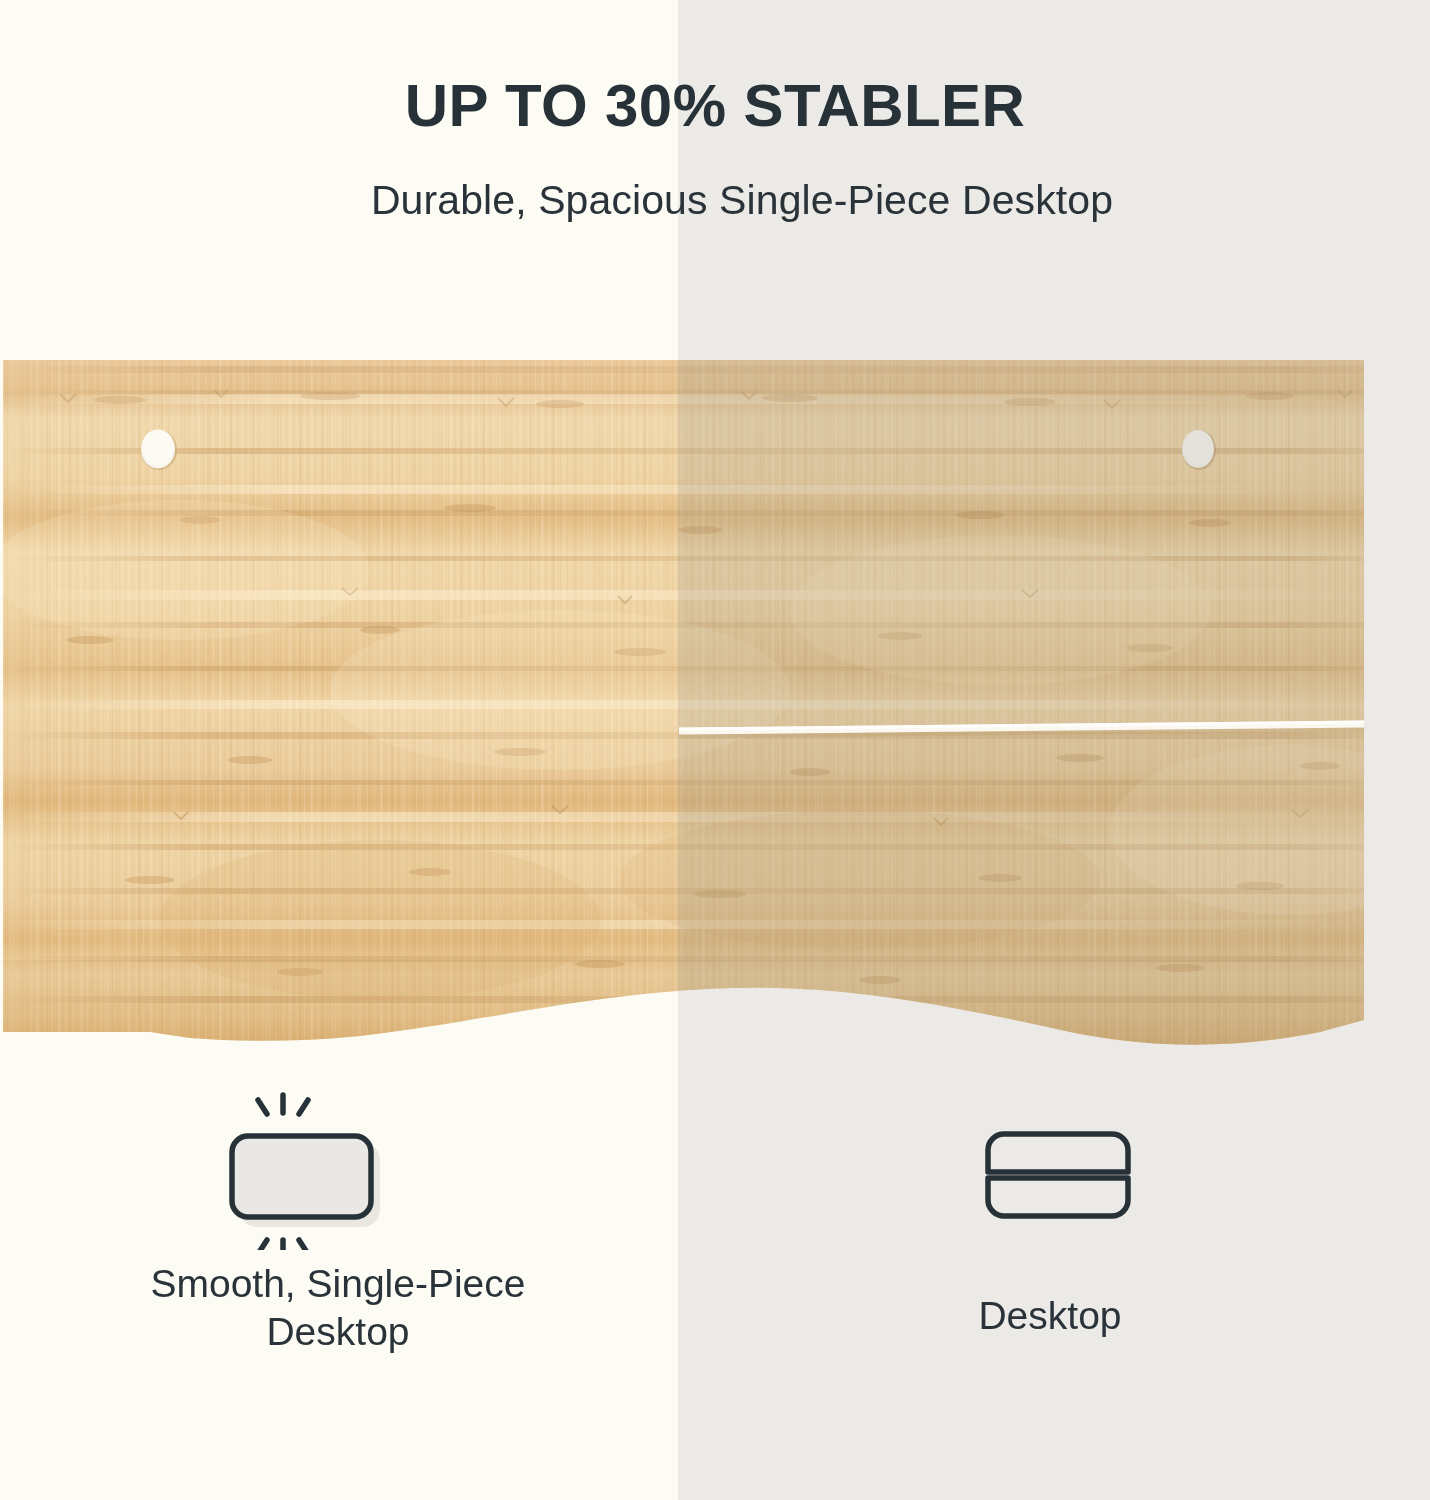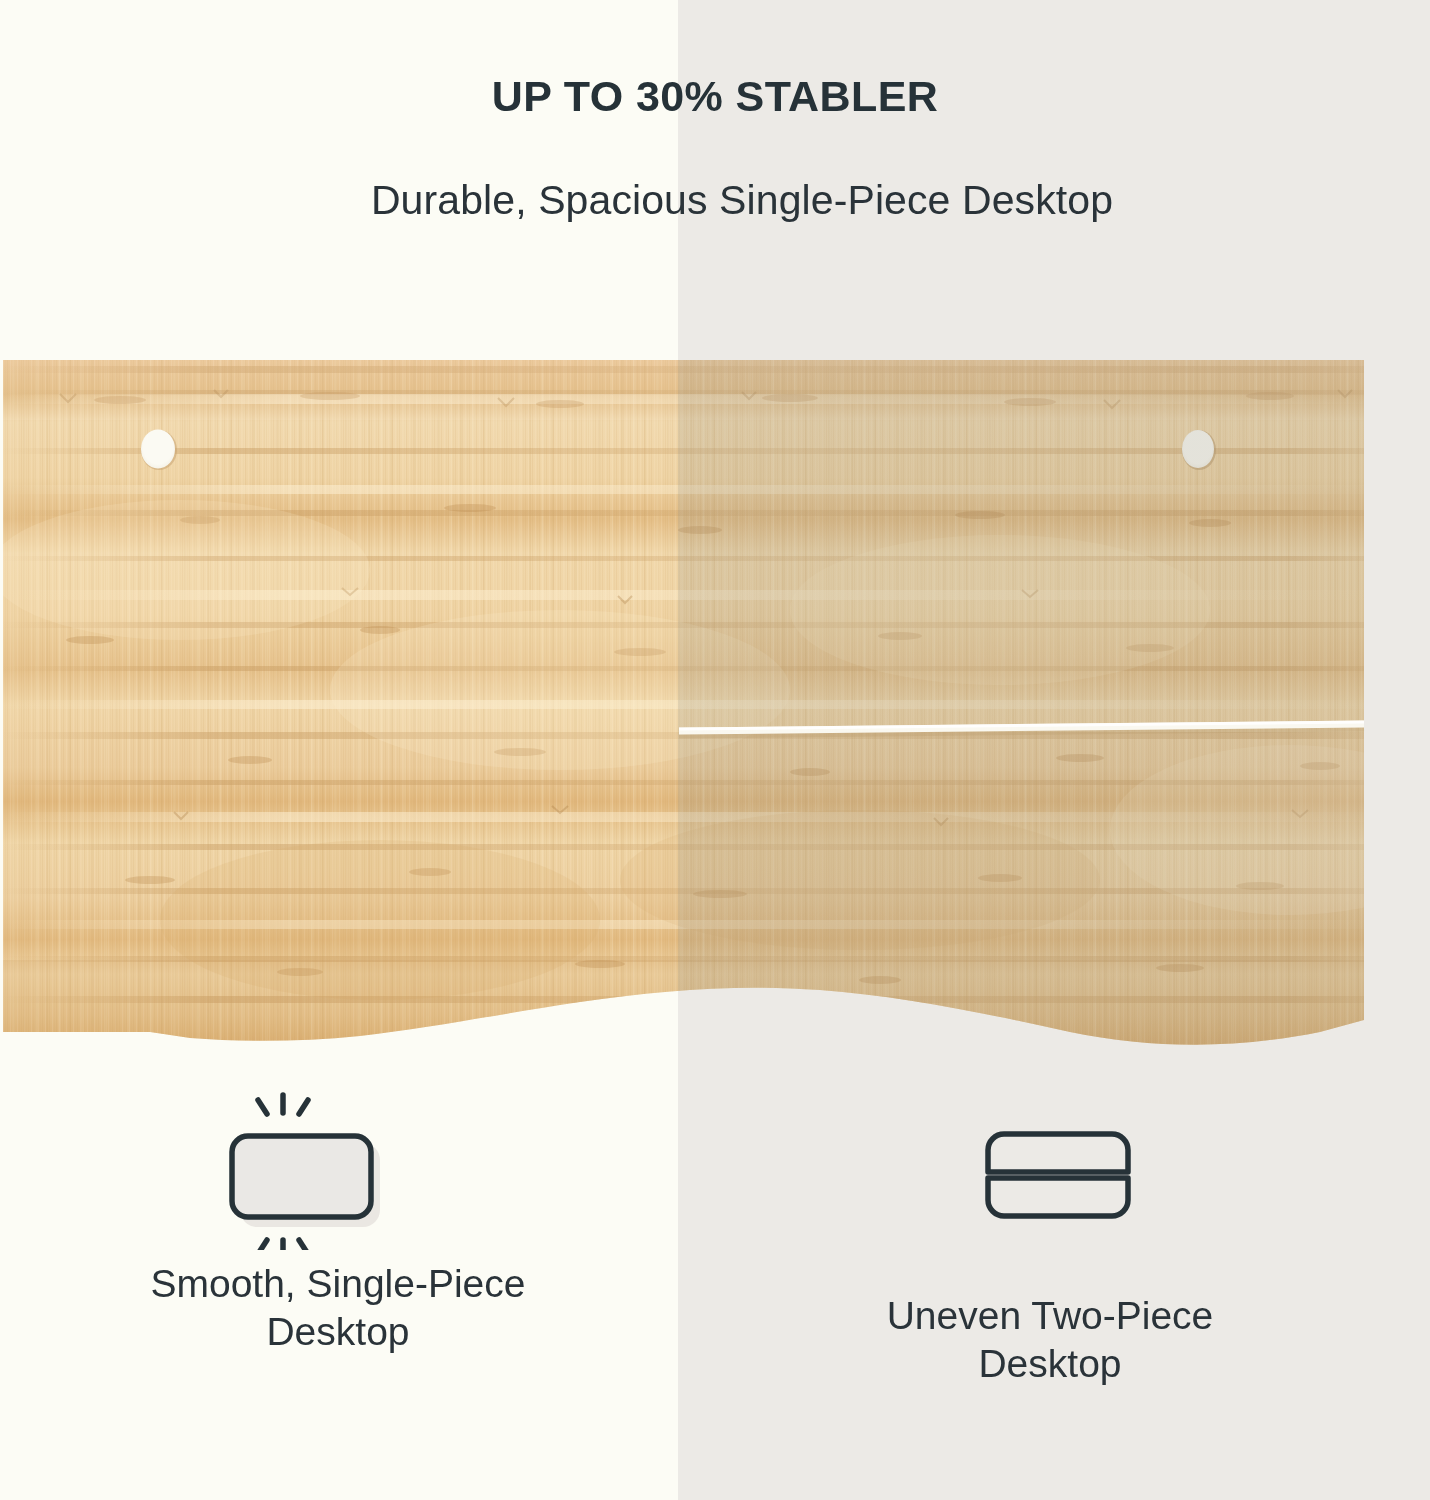--- a/index.html
+++ b/index.html
@@ -29,21 +29,21 @@
     width: 752px; height: 1500px;
     background: #ECEAE6;
   }
 
   
   .headline {
     position: absolute;
     left: 0; top: 74px;
     width: 1430px;
     text-align: center;
-    font-size: 43px;
+    font-size: 60px;
     font-weight: 700;
     letter-spacing: 0.4px;
     color: #263238;
     line-height: 1.05;
     white-space: nowrap;
   }
   .subhead {
     position: absolute;
     left: 0; top: 176px;
     width: 1430px;
@@ -345,17 +345,16 @@
                Z" fill="none" stroke="#263238" stroke-width="5.5" stroke-linejoin="round"></path>
     </svg>
   </div>
 
   <div class="caption caption-left">
     <div>Smooth, Single-Piece</div>
     <div>Desktop</div>
   </div>
 
   <div class="caption caption-right">
-    <div>Uneven Two-Piece</div>
     <div>Desktop</div>
   </div>
 
 </div>
 
 </body></html>

